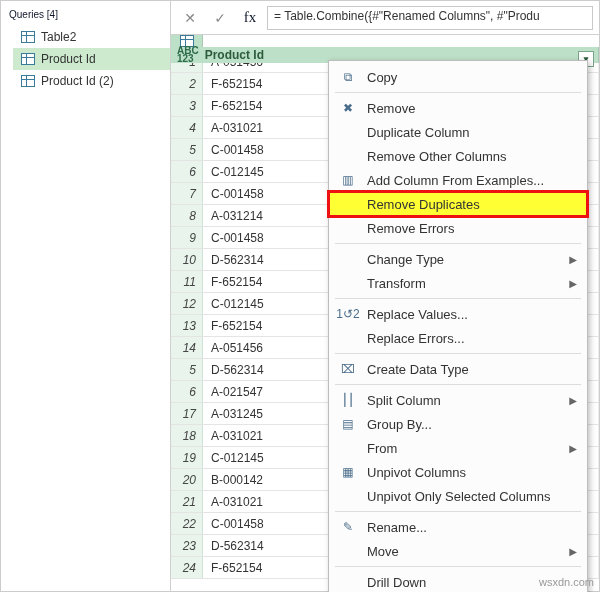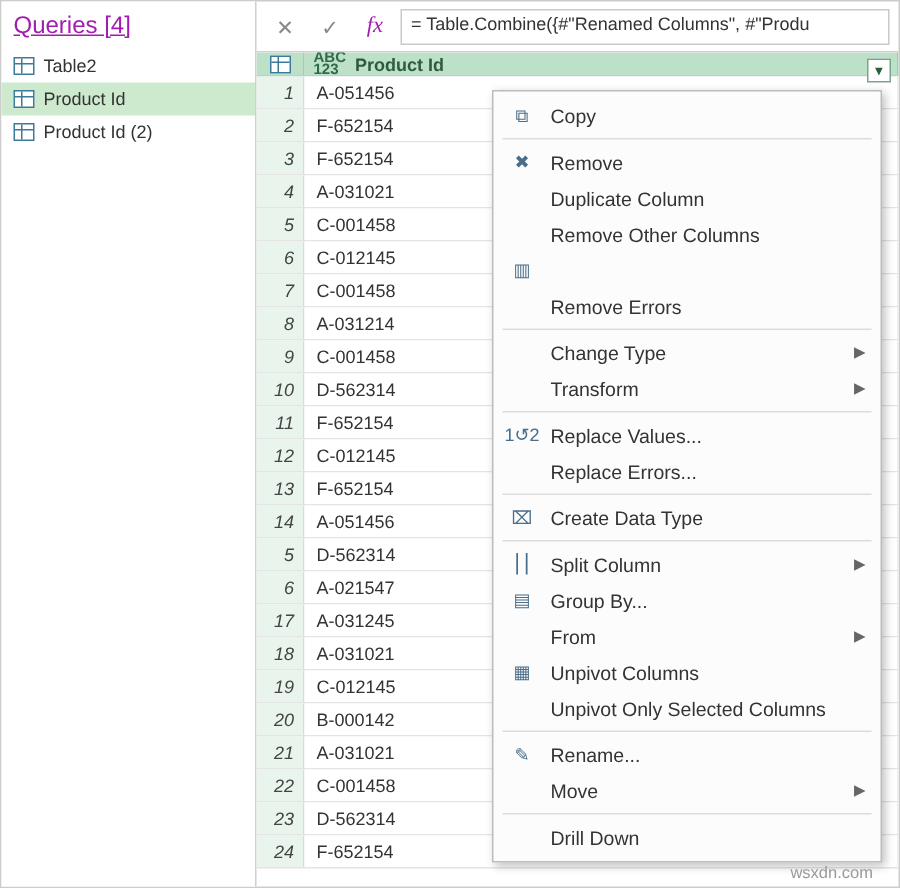--- a/index.html
+++ b/index.html
@@ -21,31 +21,31 @@
     border: 1px solid #ccc;
   }
   
   .sidebar {
     width: 170px;
     border-right: 1px solid #d0d0d0;
     padding-top: 6px;
     background: #fff;
   }
   .queries-header {
-    color: #a21caf;
+    color: #0f172a;
     padding: 2px 8px 6px 8px;
-    font-size: 16px;
-    text-decoration: underline;
+    font-size: 10px;
   }
   .query-item {
     display: flex;
     align-items: center;
     gap: 6px;
     padding: 4px 8px;
     cursor: pointer;
+    margin-left: 12px;
   }
   .query-item.selected { background: #cdeace; }
   .table-icon {
     width: 14px; height: 12px;
     display: inline-block;
     border: 1px solid #3a7a9a;
     position: relative;
     background: #fff;
   }
   .table-icon::before {
@@ -67,33 +67,33 @@
     height: 34px;
     padding: 0 6px;
     gap: 4px;
   }
   .fb-btn {
     width: 26px; height:24px;
     display:flex; align-items:center; justify-content:center;
     color:#888; font-size:14px;
     border:1px solid transparent;
   }
-  .fb-fx { font-style: italic; font-family: "Times New Roman", serif; font-size:15px; color:#a21caf;}
+  .fb-fx { font-family: "Times New Roman", serif; font-size:15px; color:#0f172a;}
   .fb-input {
     flex:1; height:24px; border:1px solid #c9c9c9;
     padding:2px 6px; font-size:12px; color:#333;
     background:#fff;
     overflow:hidden; white-space:nowrap;
   }
   
   .grid {
     flex:1; overflow:auto;
   }
   .grid-header {
-    display:flex; height:16px; border-bottom:1px solid #c9c9c9;
+    display:flex; height:16px; border-bottom:1px solid #c9c9c9;flex-direction:column;
   }
   .hdr-corner {
     width:32px;
     background:#bde0c8;
     border-right:1px solid #a9c9b3;
     display:flex; align-items:center; justify-content:center;
     color:#555;
   }
   .hdr-col {
     flex:1; display:flex; align-items:center; gap:6px;
@@ -151,21 +151,21 @@
   }
   .menu-sep {
     height:1px; margin:3px 6px; background:#dcdcdc;
   }
   .menu-item.highlight {
     background:#ffff33;
     outline:3px solid #e11; outline-offset:-1px;
   }
   
   .watermark {
-    position:absolute; right:18px; bottom:4px;
+    position:absolute; right:6px; bottom:4px;
     font-size:11px; color:#999;
   }
 </style>
 </head>
 <body>
 
 <div class="app">
 
   <div class="sidebar">
     <div class="queries-header">Queries [4]</div>
@@ -319,20 +319,25 @@
   <div class="menu-item">
     <span class="menu-icon"></span>
     <span class="menu-label">Duplicate Column</span>
   </div>
   <div class="menu-item">
     <span class="menu-icon"></span>
     <span class="menu-label">Remove Other Columns</span>
   </div>
   <div class="menu-item">
     <span class="menu-icon">▥</span>
+    <span class="menu-label">Add Column From Examples...</span>
+  </div>
+  <div class="menu-item highlight">
+    <span class="menu-icon"></span>
+    <span class="menu-label">Remove Duplicates</span>
   </div>
   <div class="menu-item">
     <span class="menu-icon"></span>
     <span class="menu-label">Remove Errors</span>
   </div>
   <div class="menu-sep"></div>
   <div class="menu-item">
     <span class="menu-icon"></span>
     <span class="menu-label">Change Type</span>
     <span class="submenu-arrow">▶</span>

